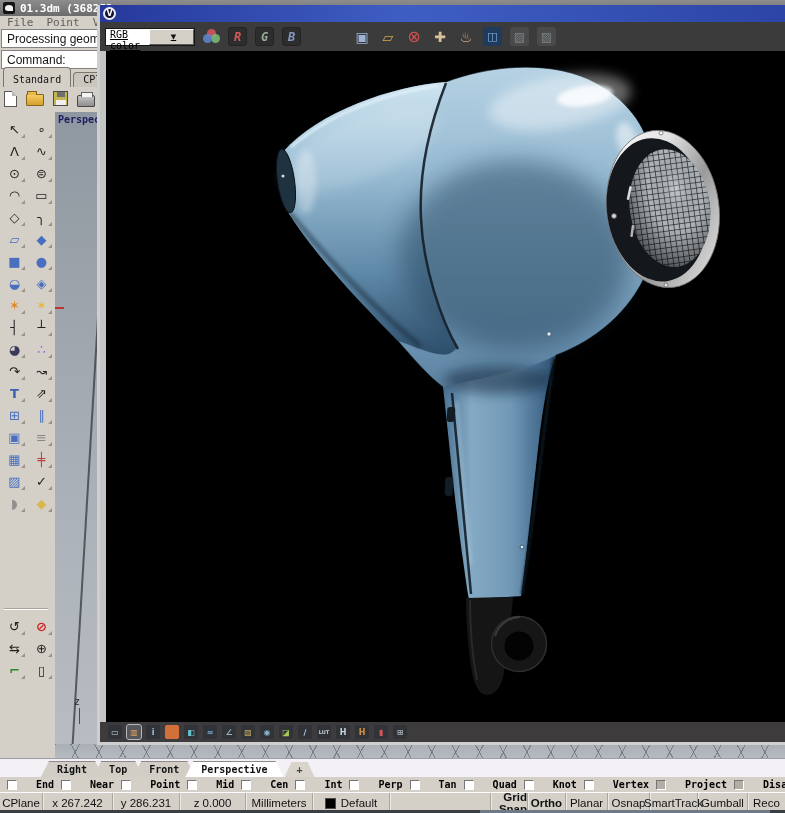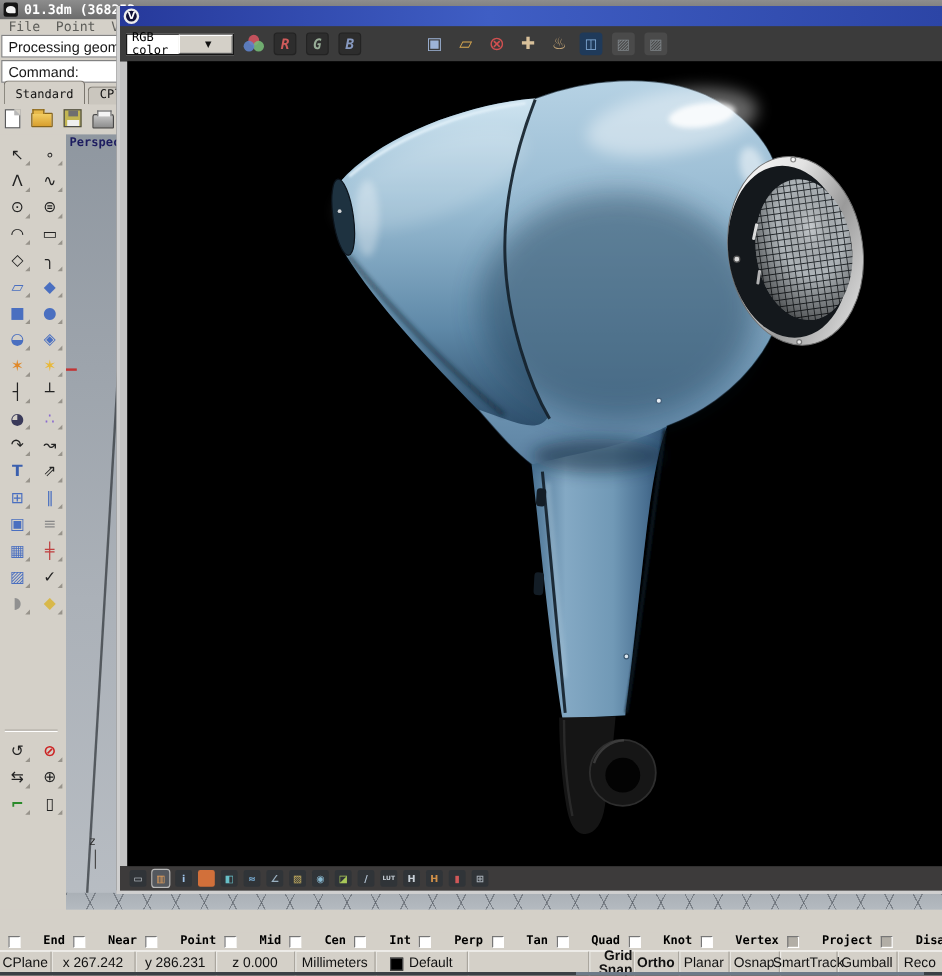--- a/index.html
+++ b/index.html
@@ -70,22 +70,22 @@
 
   
   .vray{position:absolute;left:97px;top:5px;width:688px;height:740px;background:#3b3b3b;
     border-left:3px solid #cfcfcf;border-bottom:3px solid #cfcfcf;z-index:5;}
   .v-title{height:17px;background:linear-gradient(90deg,#26399b,#3f5ec4 45%,#2c45a6);
     display:flex;align-items:center;gap:5px;padding-left:3px;color:#fff;
     font:700 11px "DejaVu Sans Mono",monospace;}
   .v-logo{width:13px;height:13px;border-radius:50%;background:#101038;border:2px solid #ececec;
     color:#fff;font:700 8px "DejaVu Sans",sans-serif;display:flex;align-items:center;justify-content:center;flex:0 0 auto;}
   .v-toolbar{height:29px;display:flex;align-items:center;gap:8px;padding-left:5px;background:#3b3b3b;}
-  .combo{width:90px;height:18px;background:#fff;border:1px solid #161616;display:flex;align-items:center;
-    font:10px "DejaVu Sans Mono",monospace;color:#000;}
+  .combo{width:90px;height:18px;background:#fff;border:1px solid #161616;display:flex;align-items:flex-start;
+    font:10px "DejaVu Sans Mono",monospace;color:#000;text-decoration:underline;}
   .combo span{flex:1;padding-left:4px;}
   .combo-btn{width:16px;height:16px;background:#d4d0c8;border:1px solid;
     border-color:#fff #5a5a5a #5a5a5a #fff;font:7px "DejaVu Sans",sans-serif;color:#111;
     display:flex;align-items:center;justify-content:center;}
   .vicon{display:flex;align-items:center;justify-content:center;font-family:"DejaVu Sans",sans-serif;}
   .i-venn{position:relative;width:17px;height:15px;}
   .i-venn::before{content:"";position:absolute;left:4px;top:0;width:9px;height:9px;border-radius:50%;
     background:rgba(206,84,96,.92);}
   .i-venn::after{content:"";position:absolute;left:0;top:5px;width:9px;height:9px;border-radius:50%;
     background:rgba(96,132,205,.88);}
@@ -518,20 +518,38 @@
         <span class="bicon" style="color:#a8c858;background:#303438">◪</span>
         <span class="bicon" style="color:#b8c8d8;background:#303438">∕</span>
         <span class="bicon tiny" style="color:#c8d0d8;background:#303438">LUT</span>
         <span class="bicon" style="color:#c8d0d8;background:#303438">H</span>
         <span class="bicon" style="color:#d09048;background:#303438">H</span>
         <span class="bicon" style="color:#d05858;background:#303438">▮</span>
         <span class="bicon" style="color:#a8b0b8;background:#303438">⊞</span>
       </div>
   </div>
 
+  <div class="vtabs">
+    <div style="display:flex;align-items:flex-end;">
+
+    <div class="vtab">
+          <span>Right</span>
+        </div>
+        <div class="vtab">
+          <span>Top</span>
+        </div>
+        <div class="vtab">
+          <span>Front</span>
+        </div>
+        <div class="vtab active">
+          <span>Perspective</span>
+        </div>
+      </div>
+    <div class="vtab-add">+</div>
+  </div>
 
   <div class="osnap">
 
   <span class="oitem">
         <span class="cb"></span>
         <span>End</span>
       </span>
       <span class="oitem">
         <span class="cb"></span>
         <span>Near</span>

